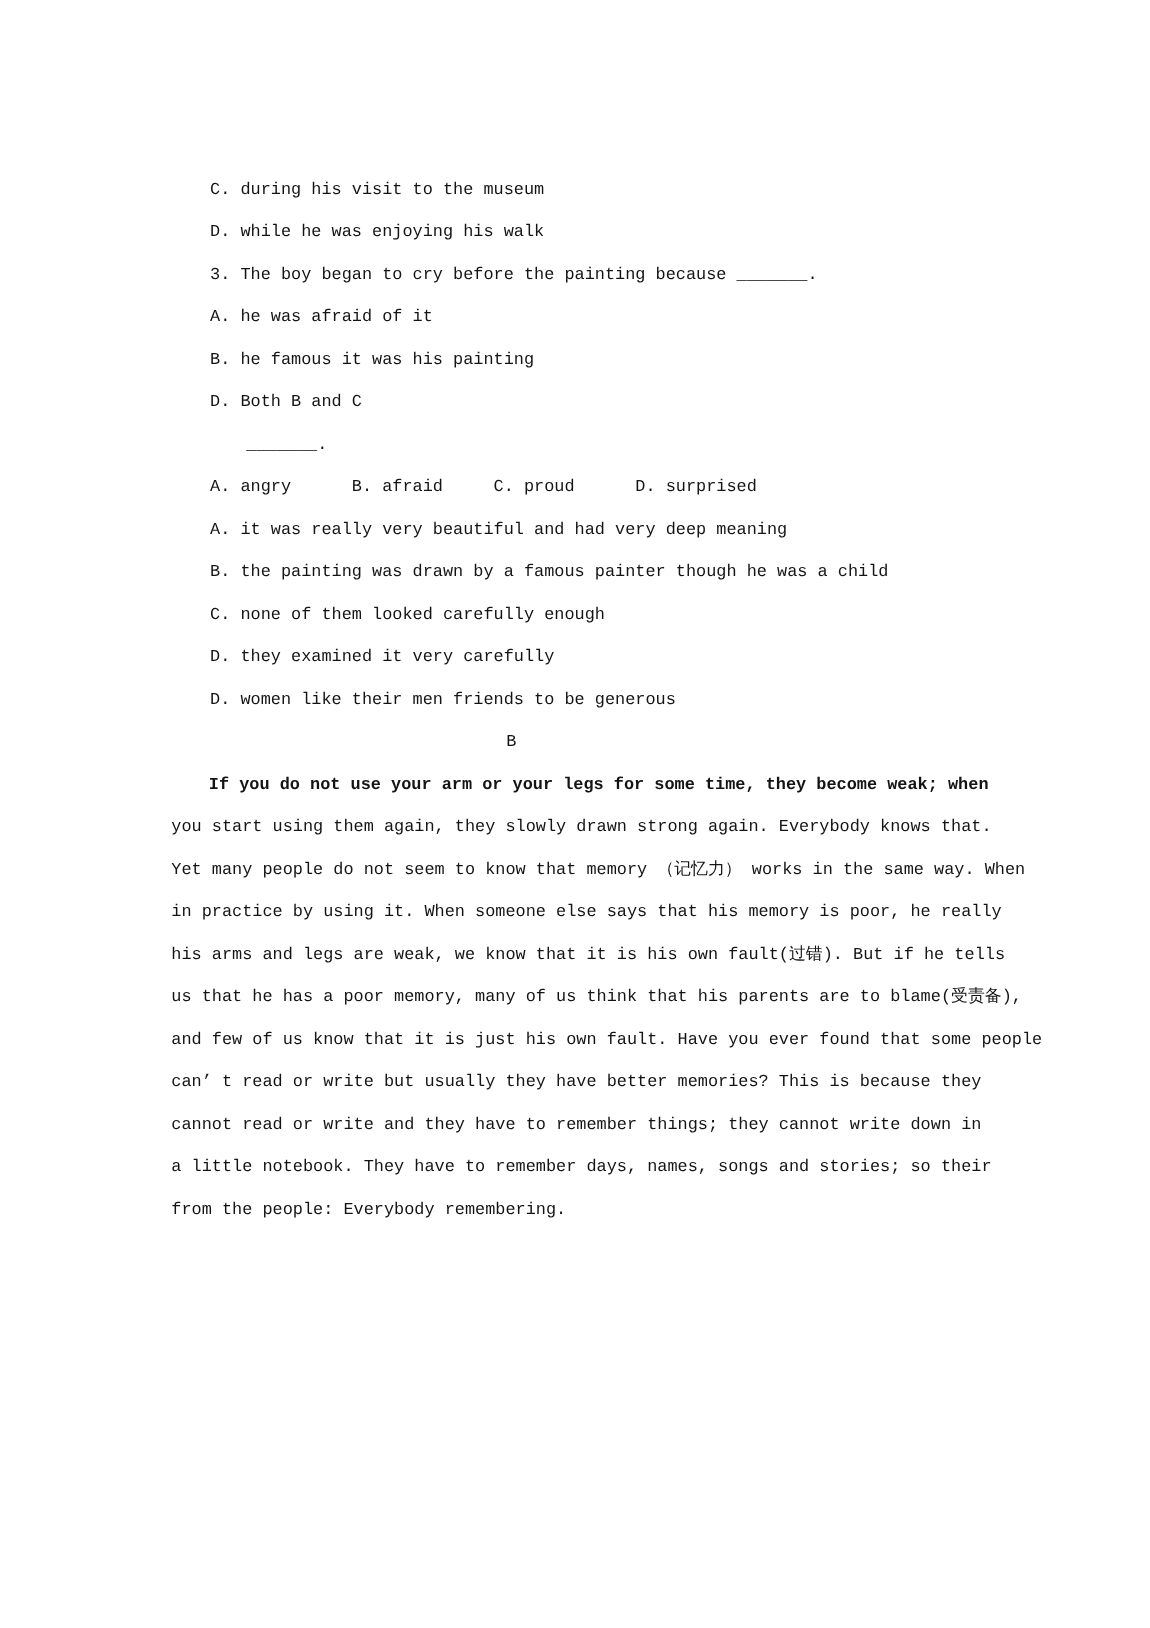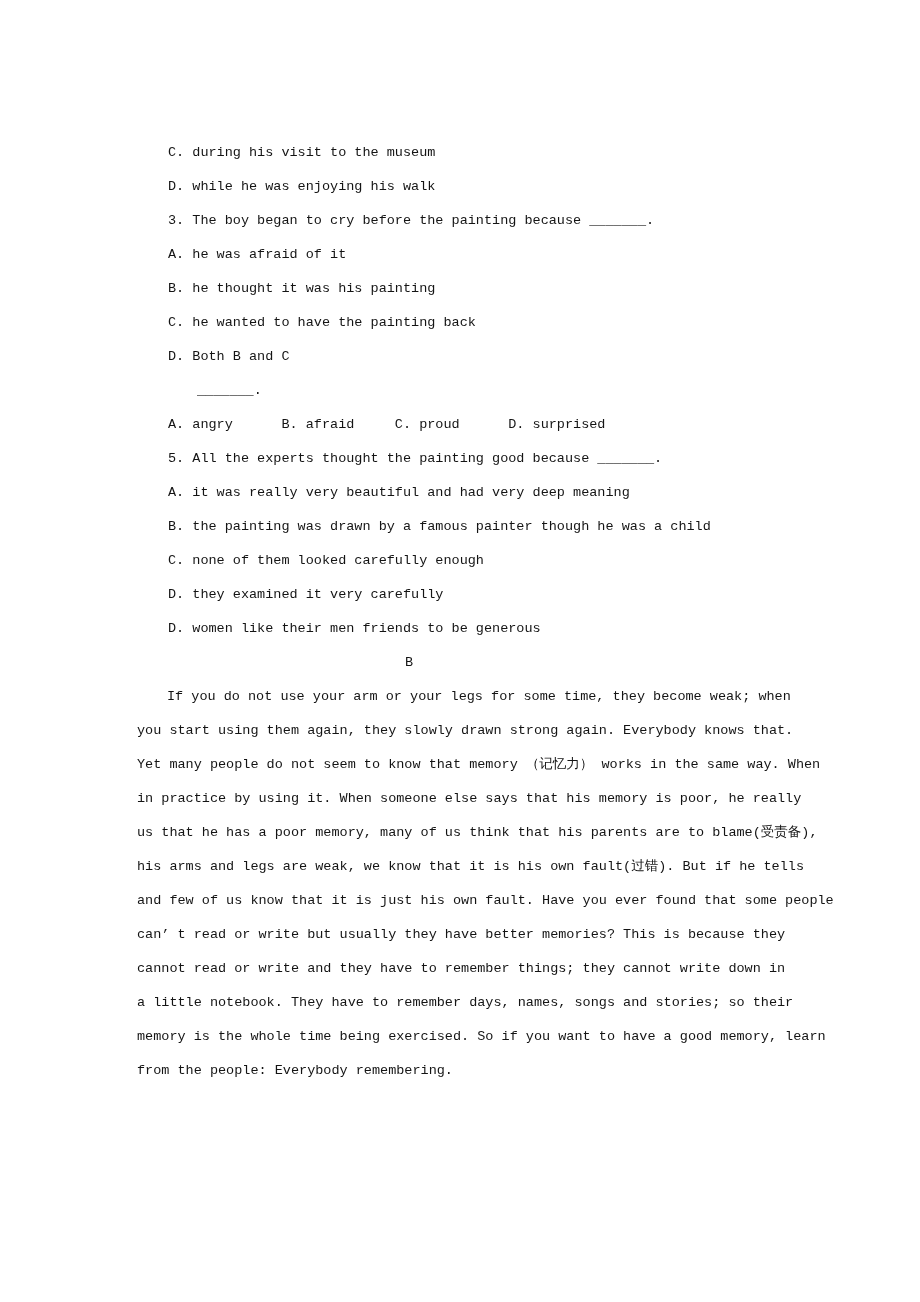--- a/index.html
+++ b/index.html
@@ -27,57 +27,54 @@
     line-height: 34px;
     white-space: pre;
   }
   
   .q { padding-left: 31px; }
   
   .blank-only { padding-left: 60px; }
   
   .section-head { padding-left: 268px; }
   
-  .indent { padding-left: 30px; }
+  .indent { padding-left: 30px; font-weight: bold; }
 </style>
 </head>
 <body>
 
 <div class="page">
   <div class="content">
 
     <div>
         <div class="line q"><span>C. during his visit to the museum</span></div>
         <div class="line q"><span>D. while he was enjoying his walk</span></div>
         <div class="line q"><span>3. The boy began to cry before the painting because _______.</span></div>
         <div class="line q"><span>A. he was afraid of it</span></div>
-        <div class="line q"><span>B. he thought it was his painting</span></div>
-        <div class="line q"><span>C. he wanted to have the painting back</span></div>
+        <div class="line q"><span>B. he famous it was his painting</span></div>
         <div class="line q"><span>D. Both B and C</span></div>
         <div class="line blank-only"><span>_______.</span></div>
         <div class="line q"><span>A. angry      B. afraid     C. proud      D. surprised</span></div>
-        <div class="line q"><span>5. All the experts thought the painting good because _______.</span></div>
         <div class="line q"><span>A. it was really very beautiful and had very deep meaning</span></div>
         <div class="line q"><span>B. the painting was drawn by a famous painter though he was a child</span></div>
         <div class="line q"><span>C. none of them looked carefully enough</span></div>
         <div class="line q"><span>D. they examined it very carefully</span></div>
         <div class="line q"><span>D. women like their men friends to be generous</span></div>
       </div>
 
     <div class="line section-head">B</div>
 
     <div>
         <div class="line indent"><span>If you do not use your arm or your legs for some time, they become weak; when</span></div>
         <div class="line"><span>you start using them again, they slowly drawn strong again. Everybody knows that.</span></div>
         <div class="line"><span>Yet many people do not seem to know that memory （记忆力） works in the same way. When</span></div>
         <div class="line"><span>in practice by using it. When someone else says that his memory is poor, he really</span></div>
+        <div class="line"><span>his arms and legs are weak, we know that it is his own fault(过错). But if he tells</span></div>
         <div class="line"><span>us that he has a poor memory, many of us think that his parents are to blame(受责备),</span></div>
-        <div class="line"><span>his arms and legs are weak, we know that it is his own fault(过错). But if he tells</span></div>
         <div class="line"><span>and few of us know that it is just his own fault. Have you ever found that some people</span></div>
         <div class="line"><span>can’ t read or write but usually they have better memories? This is because they</span></div>
         <div class="line"><span>cannot read or write and they have to remember things; they cannot write down in</span></div>
         <div class="line"><span>a little notebook. They have to remember days, names, songs and stories; so their</span></div>
-        <div class="line"><span>memory is the whole time being exercised. So if you want to have a good memory, learn</span></div>
         <div class="line"><span>from the people: Everybody remembering.</span></div>
       </div>
 
   </div>
 </div>
 
 </body></html>

